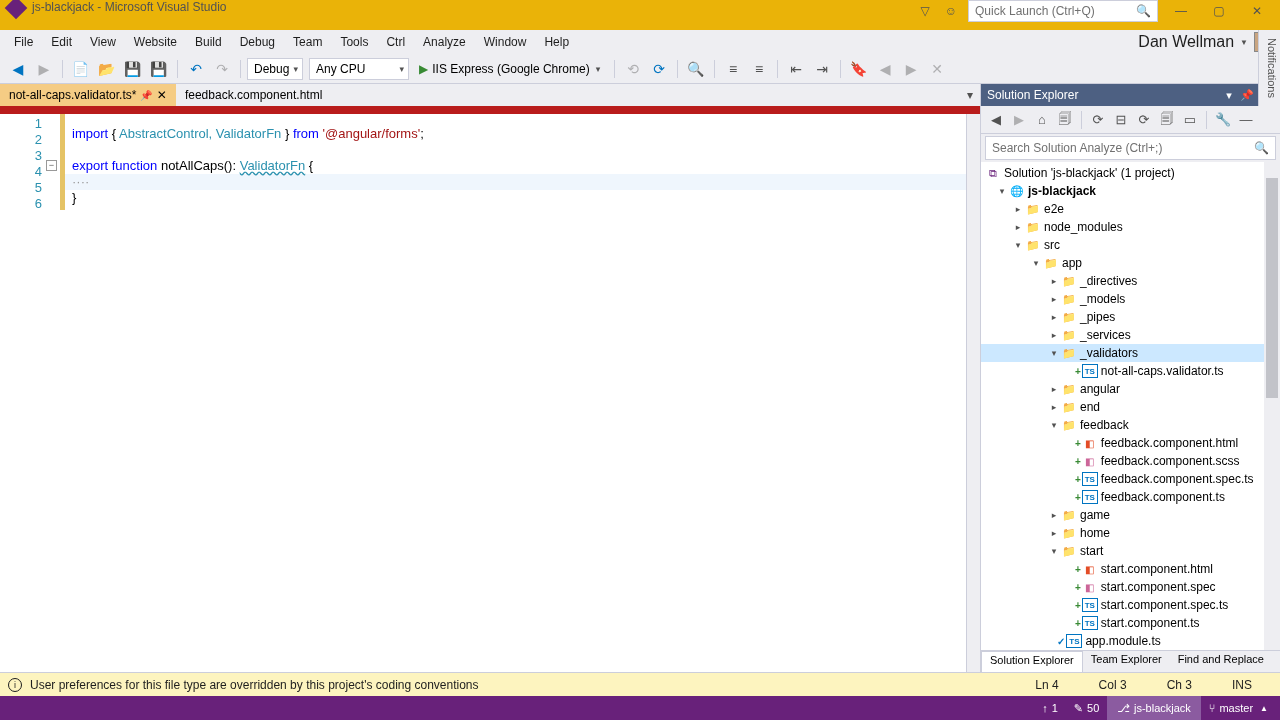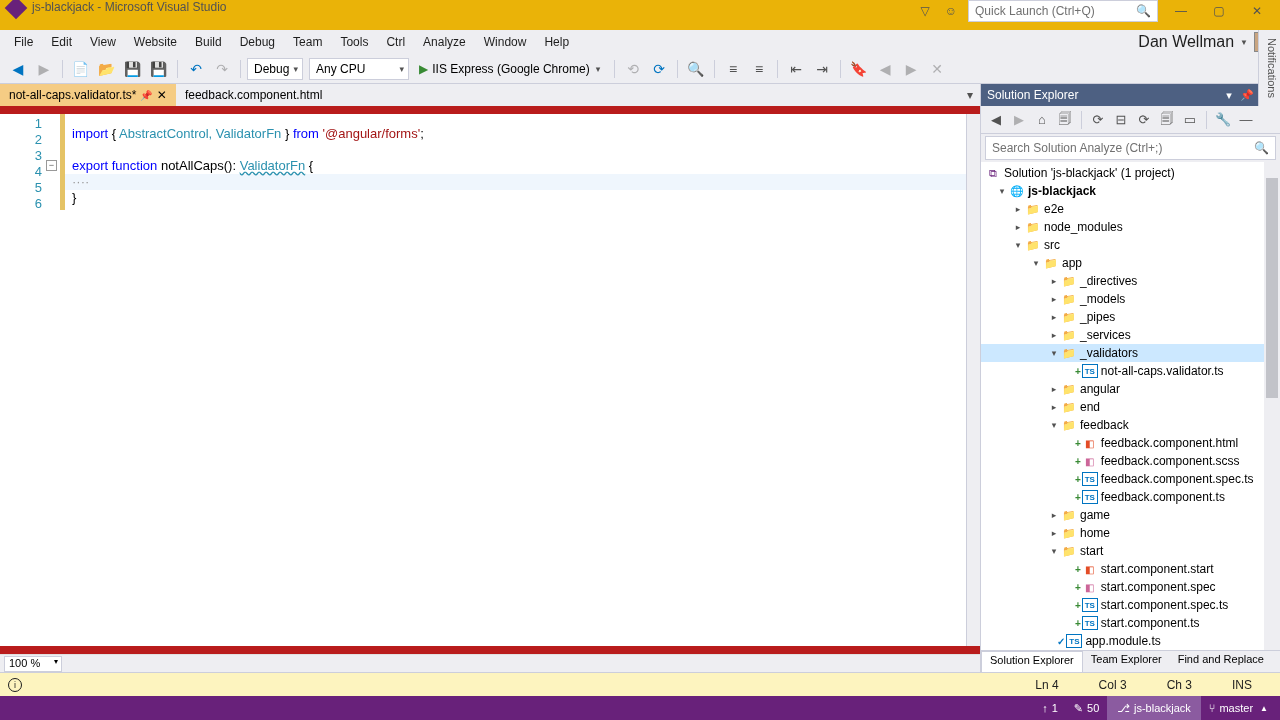--- a/index.html
+++ b/index.html
@@ -210,24 +210,20 @@
         <div class="change-bar"></div>
         <div class="code-line" style="padding-left:12px"><span class="kw">import</span><span> { </span><span class="type">AbstractControl, ValidatorFn</span><span> } </span><span class="kw">from</span><span class="str"> '@angular/forms'</span><span>;</span></div>
         <div class="code-line"></div>
         <div class="code-line" style="position:relative;padding-left:12px"><span class="outline-toggle" style="top:2px">−</span><span class="kw">export</span><span class="kw"> function</span><span> notAllCaps(): </span><span class="type squiggly">ValidatorFn</span><span> {</span></div>
         <div class="code-line highlight-line" style="padding-left:12px"><span class="dots">····</span></div>
         <div class="code-line" style="padding-left:12px"><span>}</span></div>
         <div class="code-line" style="padding-left:12px"><span class="dots"></span></div>
       </div>
       <div class="editor-vsplit"></div>
     </div>
-    <div class="editor-scrollbar-h">
-      <div class="zoom-select">100 %</div>
-      <div style="flex:1"></div>
-    </div>
   </div>
 
   <div class="solution-panel">
     <div class="panel-title">
       <span>Solution Explorer</span>
       <div class="panel-title-spacer"></div>
       <div class="panel-title-btn">▾</div>
       <div class="panel-title-btn">📌</div>
       <div class="panel-title-btn">✕</div>
     </div>
@@ -357,21 +353,21 @@
           <span>home</span>
         </div>
       <div class="tree-item" style="padding-left:66px">
           <span class="expander">▾</span>
           <span class="node-icon folder-icon">📁</span>
           <span>start</span>
         </div>
       <div class="tree-item" style="padding-left:94px">
           <span class="git-plus">+</span>
           <span class="node-icon html-icon">◧</span>
-          <span>start.component.start</span>
+          <span>start.component.html</span>
         </div>
       <div class="tree-item" style="padding-left:94px">
           <span class="git-plus">+</span>
           <span class="node-icon scss-icon">◧</span>
           <span>start.component.spec</span>
         </div>
       <div class="tree-item" style="padding-left:94px">
           <span class="git-plus">+</span>
           <span class="node-icon ts-icon">TS</span>
           <span>start.component.spec.ts</span>
@@ -394,20 +390,21 @@
     <div class="bottom-tabs">
       <div class="bottom-tab active">Solution Explorer</div>
       <div class="bottom-tab">Team Explorer</div>
       <div class="bottom-tab">Find and Replace</div>
     </div>
   </div>
 </div>
 
 <div class="info-bar">
   <div class="info-icon">i</div>
+  <span>User preferences for this file type are overridden by this project's coding conventions</span>
   <div class="info-spacer"></div>
   <span class="info-stat">Ln 4</span>
   <span class="info-stat">Col 3</span>
   <span class="info-stat">Ch 3</span>
   <span class="info-stat">INS</span>
 </div>
 
 <div class="status-bar">
   <div class="sb-spacer"></div>
   <div class="sb-item">

